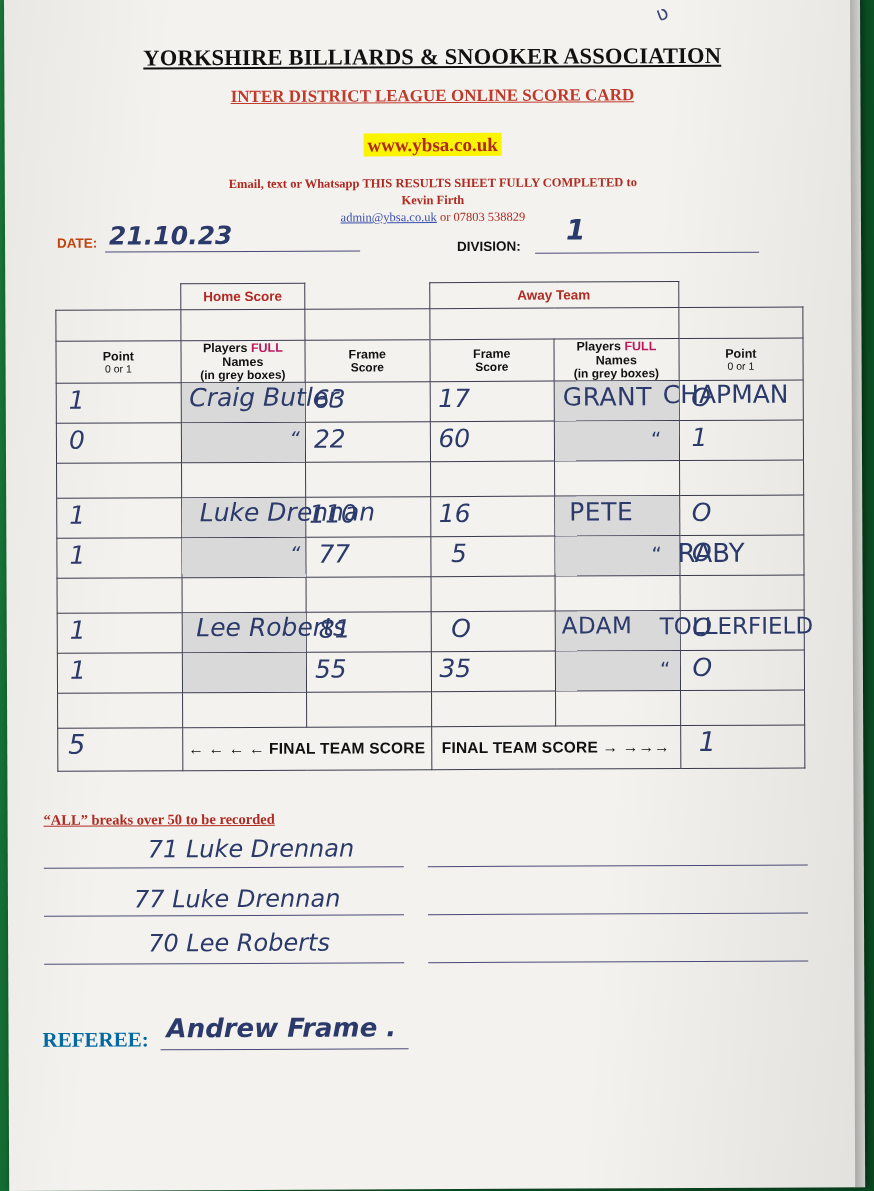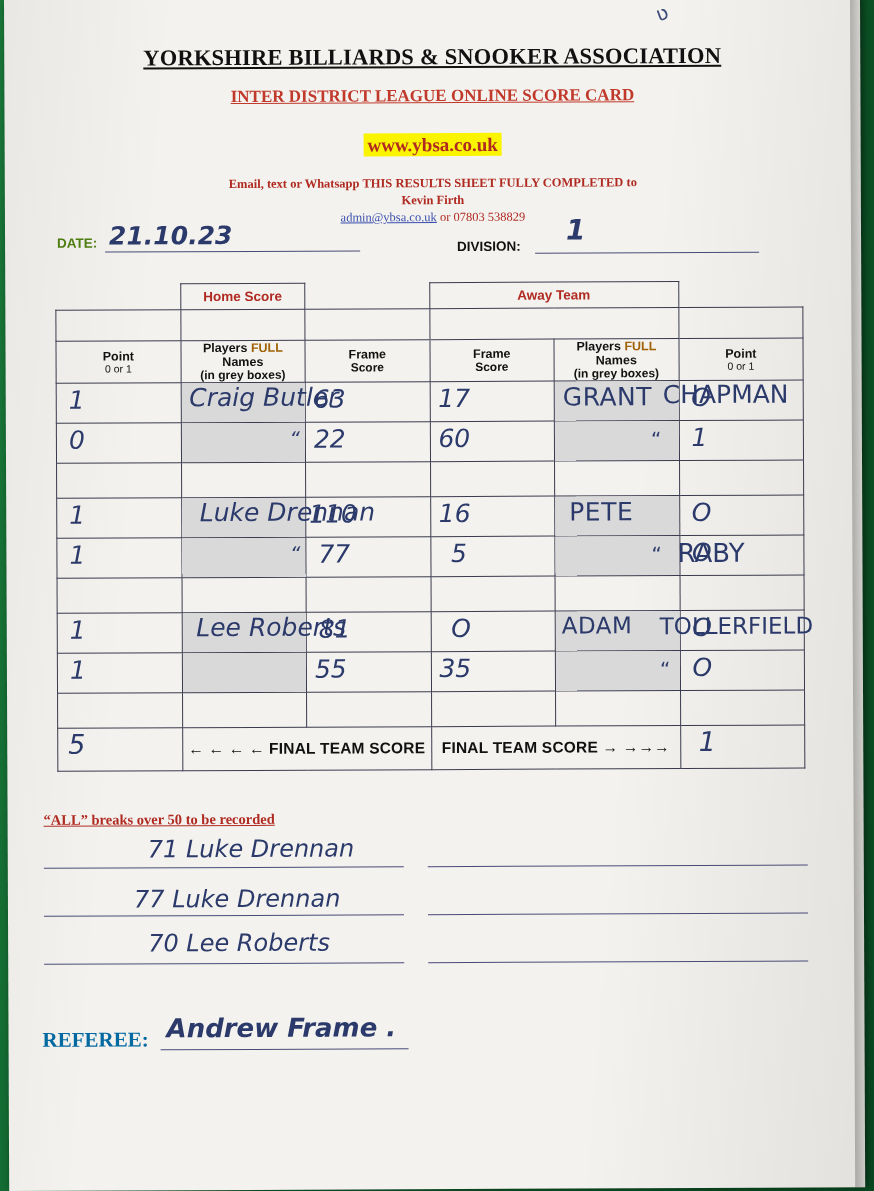--- a/index.html
+++ b/index.html
@@ -74,21 +74,21 @@
     padding: 1px 4px;
   }
   #note1 { top: 178px; font-size: 12.5px; font-weight: bold; color: #b02a22; }
   #note2 { top: 195px; font-size: 12.5px; font-weight: bold; color: #b02a22; }
   #note3 { top: 212px; font-size: 12.5px; color: #b02a22; }
   #note3 .email { color: #3b4fae; text-decoration: underline; }
 
   
   #date-label {
     position: absolute; left: 52px; top: 236px;
-    font-size: 13.5px; font-weight: bold; color: #4d7c0f;
+    font-size: 13.5px; font-weight: bold; color: #c2410c;
     font-family: "Liberation Sans", sans-serif;
   }
   #date-rule {
     position: absolute; left: 100px; top: 252px; width: 255px;
     border-bottom: 1.4px solid #4a4a78;
   }
   #date-value {
     position: absolute; left: 104px; top: 222px;
     font-size: 25px;
   }
@@ -131,21 +131,21 @@
   }
   .th-cell {
     text-align: center;
     font-size: 12.5px;
     font-weight: bold;
     color: #111;
     font-family: "Liberation Sans", sans-serif;
     line-height: 1.12;
     padding: 3px 1px;
   }
-  .th-cell .full { color: #a16207; }
+  .th-cell .full { color: #be185d; }
   .th-cell .sub { font-weight: normal; font-size: 10.5px; display:block; }
   .th-cell .sub2 { font-weight: bold; font-size: 12px; display:block; }
   .grey { background: #d9d9d9; }
   .row-main td { height: 39px; }
   .row-blank td { height: 34px; }
   .c-point { width: 48px; text-align: center; }
   .c-name { width: 252px; }
   .c-frame { width: 63px; text-align: center; }
   .c-awayname { width: 258px; }
 

